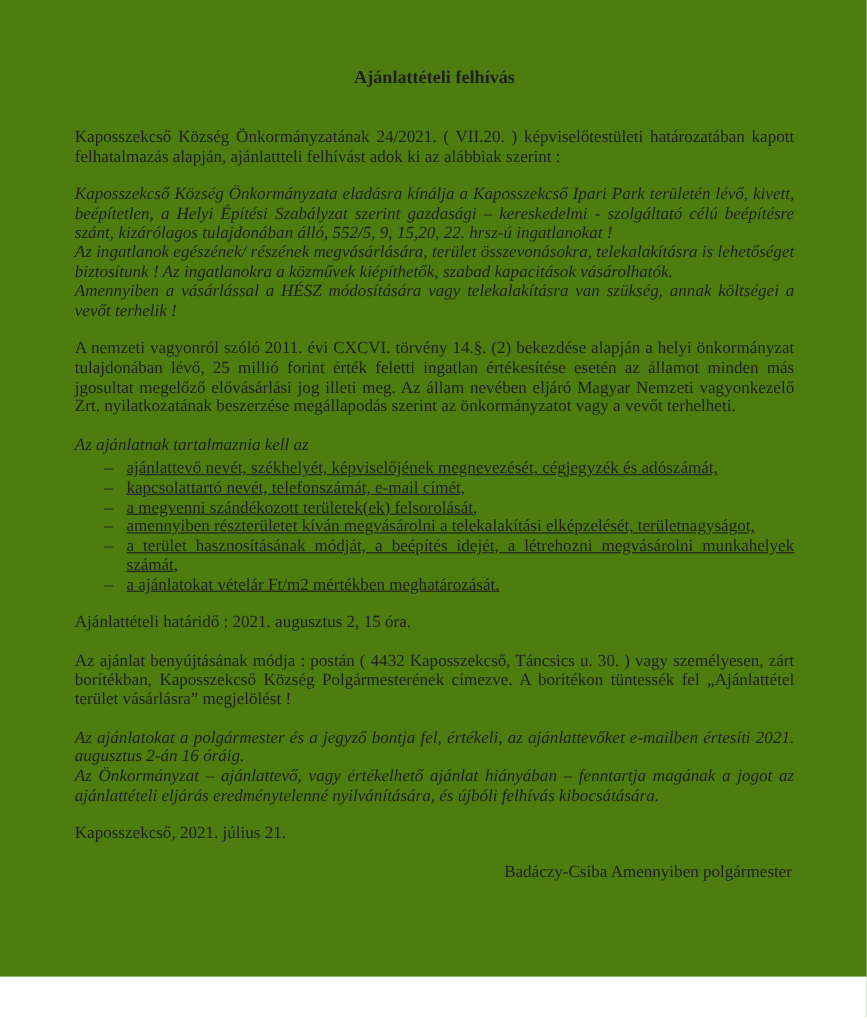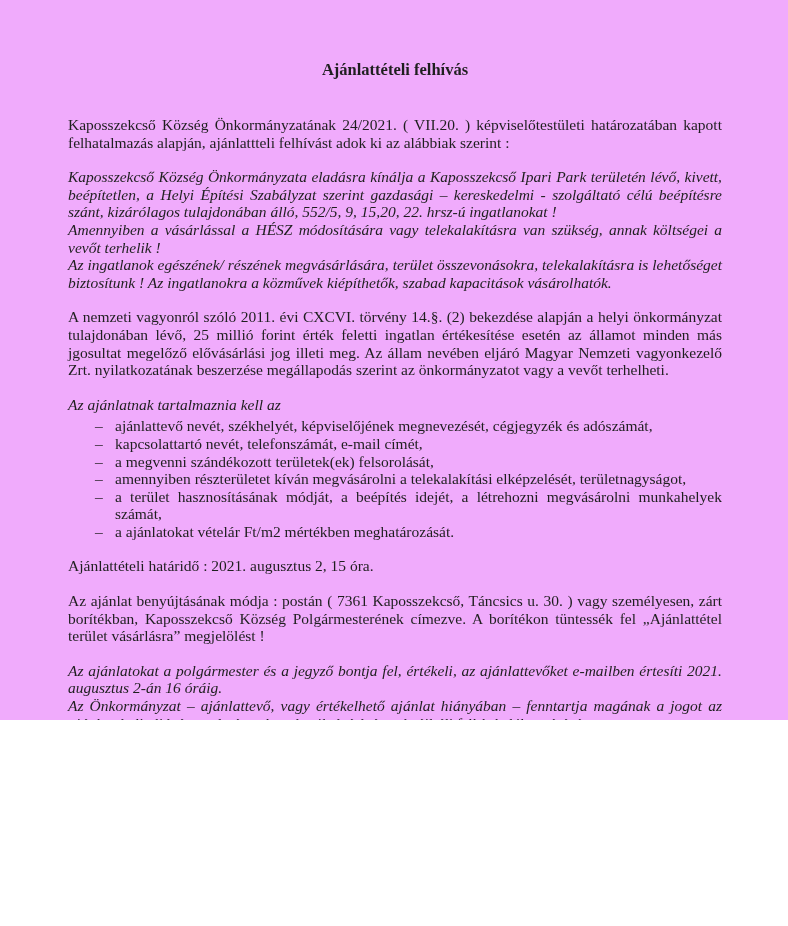--- a/index.html
+++ b/index.html
@@ -3,23 +3,23 @@
 <meta charset="utf-8">
 <style>
   html, body {
     margin: 0;
     padding: 0;
     background: #ffffff;
   }
   .page {
     position: relative;
     width: 788px;
-    height: 720px;
+    height: 888px;
     margin: 0 auto;
-    background: #f0abfc;
+    background: #4d7c0f;
     box-sizing: border-box;
     padding: 60px 66px 0 68px;
     font-family: "Liberation Serif", "DejaVu Serif", serif;
     font-size: 15.5px;
     line-height: 17.6px;
     color: #1f1f1f;
     overflow: hidden;
   }
   .title {
     font-size: 16.5px;
@@ -44,40 +44,41 @@
     text-align: justify;
   }
   .dash {
     flex: 0 0 20px;
     margin-left: 27px;
     text-align: left;
   }
   .list-item .item-text {
     flex: 1;
     text-align: justify;
+    text-decoration: underline;
   }
   .signature-line {
     text-align: right;
     margin-top: 17px;
     padding-right: 2px;
   }
 </style>
 </head>
 <body>
 
 <div class="page">
 
   <h1 class="title">Ajánlattételi felhívás</h1>
 
   <p class="para">Kaposszekcső Község Önkormányzatának 24/2021. ( VII.20. ) képviselőtestületi határozatában kapott felhatalmazás alapján, ajánlattteli felhívást adok ki az alábbiak szerint :</p>
 
   <div class="para">
     <div class="line">Kaposszekcső Község Önkormányzata eladásra kínálja a Kaposszekcső Ipari Park területén lévő, kivett, beépítetlen, a Helyi Építési Szabályzat szerint gazdasági – kereskedelmi - szolgáltató célú beépítésre szánt, kizárólagos tulajdonában álló, 552/5, 9, 15,20, 22. hrsz-ú ingatlanokat !</div>
+    <div class="line">Az ingatlanok egészének/ részének megvásárlására, terület összevonásokra, telekalakításra is lehetőséget biztosítunk ! Az ingatlanokra a közművek kiépíthetők, szabad kapacitások vásárolhatók.</div>
     <div class="line">Amennyiben a vásárlással a HÉSZ módosítására vagy telekalakításra van szükség, annak költségei a vevőt terhelik !</div>
-    <div class="line">Az ingatlanok egészének/ részének megvásárlására, terület összevonásokra, telekalakításra is lehetőséget biztosítunk ! Az ingatlanokra a közművek kiépíthetők, szabad kapacitások vásárolhatók.</div>
   </div>
 
   <p class="para">A nemzeti vagyonról szóló 2011. évi CXCVI. törvény 14.§. (2) bekezdése alapján a helyi önkormányzat tulajdonában lévő, 25 millió forint érték feletti ingatlan értékesítése esetén az államot minden más jgosultat megelőző elővásárlási jog illeti meg. Az állam nevében eljáró Magyar Nemzeti vagyonkezelő Zrt. nyilatkozatának beszerzése megállapodás szerint az önkormányzatot vagy a vevőt terhelheti.</p>
 
   <div class="para">
     <div class="line">Az ajánlatnak tartalmaznia kell az</div>
     <div class="list">
       <div class="list-item">
         <span class="dash">–</span>
         <span class="item-text">ajánlattevő nevét, székhelyét, képviselőjének megnevezését, cégjegyzék és adószámát,</span>
@@ -100,21 +101,21 @@
       </div>
       <div class="list-item">
         <span class="dash">–</span>
         <span class="item-text">a ajánlatokat vételár Ft/m2 mértékben meghatározását.</span>
       </div>
     </div>
   </div>
 
   <p class="para">Ajánlattételi határidő : 2021. augusztus 2, 15 óra.</p>
 
-  <p class="para">Az ajánlat benyújtásának módja : postán ( 7361 Kaposszekcső, Táncsics u. 30. ) vagy személyesen, zárt borítékban, Kaposszekcső Község Polgármesterének címezve. A borítékon tüntessék fel „Ajánlattétel terület vásárlásra” megjelölést !</p>
+  <p class="para">Az ajánlat benyújtásának módja : postán ( 4432 Kaposszekcső, Táncsics u. 30. ) vagy személyesen, zárt borítékban, Kaposszekcső Község Polgármesterének címezve. A borítékon tüntessék fel „Ajánlattétel terület vásárlásra” megjelölést !</p>
 
   <div class="para">
     <div class="line">Az ajánlatokat a polgármester és a jegyző bontja fel, értékeli, az ajánlattevőket e-mailben értesíti 2021. augusztus 2-án 16 óráig.</div>
     <div class="line">Az Önkormányzat – ajánlattevő, vagy értékelhető ajánlat hiányában – fenntartja magának a jogot az ajánlattételi eljárás eredménytelenné nyilvánítására, és újbóli felhívás kibocsátására.</div>
   </div>
 
   <p class="para">Kaposszekcső, 2021. július 21.</p>
 
   <div class="signature-line">Badáczy-Csiba Amennyiben polgármester</div>
 

